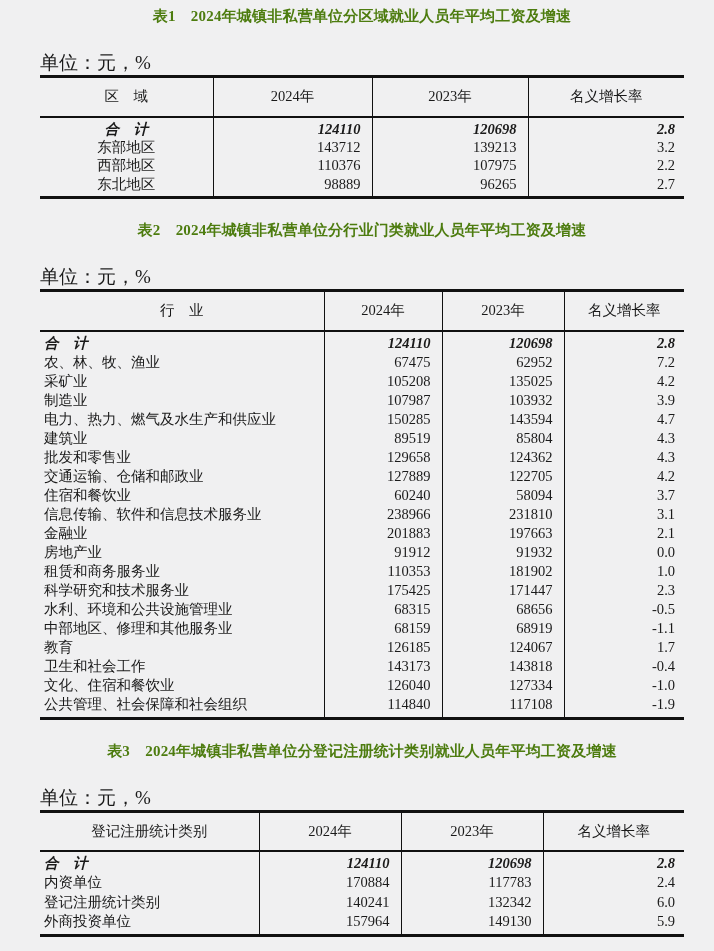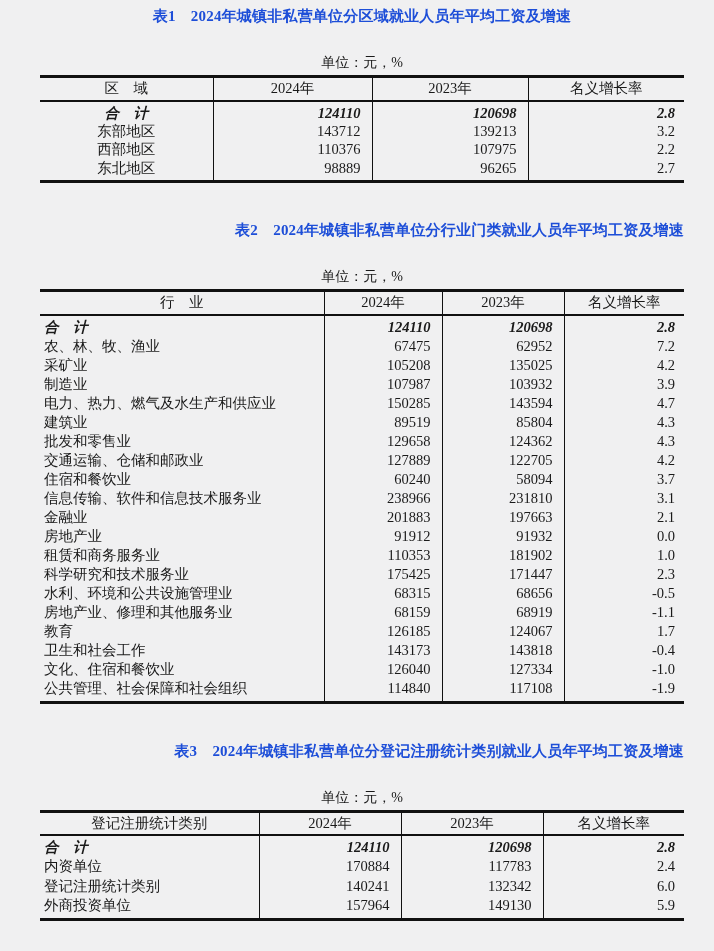--- a/index.html
+++ b/index.html
@@ -15,42 +15,42 @@
     width:714px;height:951px;
     padding:7px 30px 0 40px;
     overflow:hidden;
   }
   .tbl-title{
     margin:0 0 29px 0;
     font-size:15px;
     font-weight:bold;
     text-align:center;
     line-height:18px;
-    color:#1d4ed8;
+    color:#4d7c0f;
     letter-spacing:.2px;
   }
-  section + section .tbl-title{margin-top:38px;text-align:right;}
+  section + section .tbl-title{margin-top:22px;}
   .unit-label{
-    font-size:14px;
+    font-size:19px;
     line-height:17px;
-    text-align:center;
+    text-align:left;
     margin:0 0 4px 0;
   }
   table.stat-table{
     width:644px;
     border-collapse:collapse;
     table-layout:fixed;
     border-top:3px solid #111;
     border-bottom:3px solid #111;
     font-size:14.5px;
   }
   table.stat-table th{
     font-weight:normal;
     text-align:center;
-    height:24px;
+    height:40px;
     border-bottom:2px solid #111;
     padding:0;
   }
   table.stat-table td{
     padding:0;
   }
   table.stat-table th.c0,
   table.stat-table th.c1,
   table.stat-table th.c2,
   table.stat-table td.c0,
@@ -240,21 +240,21 @@
             <td class="c2">171447</td>
             <td class="c3">2.3</td>
           </tr>
           <tr>
             <td class="c0">水利、环境和公共设施管理业</td>
             <td class="c1">68315</td>
             <td class="c2">68656</td>
             <td class="c3">-0.5</td>
           </tr>
           <tr>
-            <td class="c0">房地产业、修理和其他服务业</td>
+            <td class="c0">中部地区、修理和其他服务业</td>
             <td class="c1">68159</td>
             <td class="c2">68919</td>
             <td class="c3">-1.1</td>
           </tr>
           <tr>
             <td class="c0">教育</td>
             <td class="c1">126185</td>
             <td class="c2">124067</td>
             <td class="c3">1.7</td>
           </tr>

